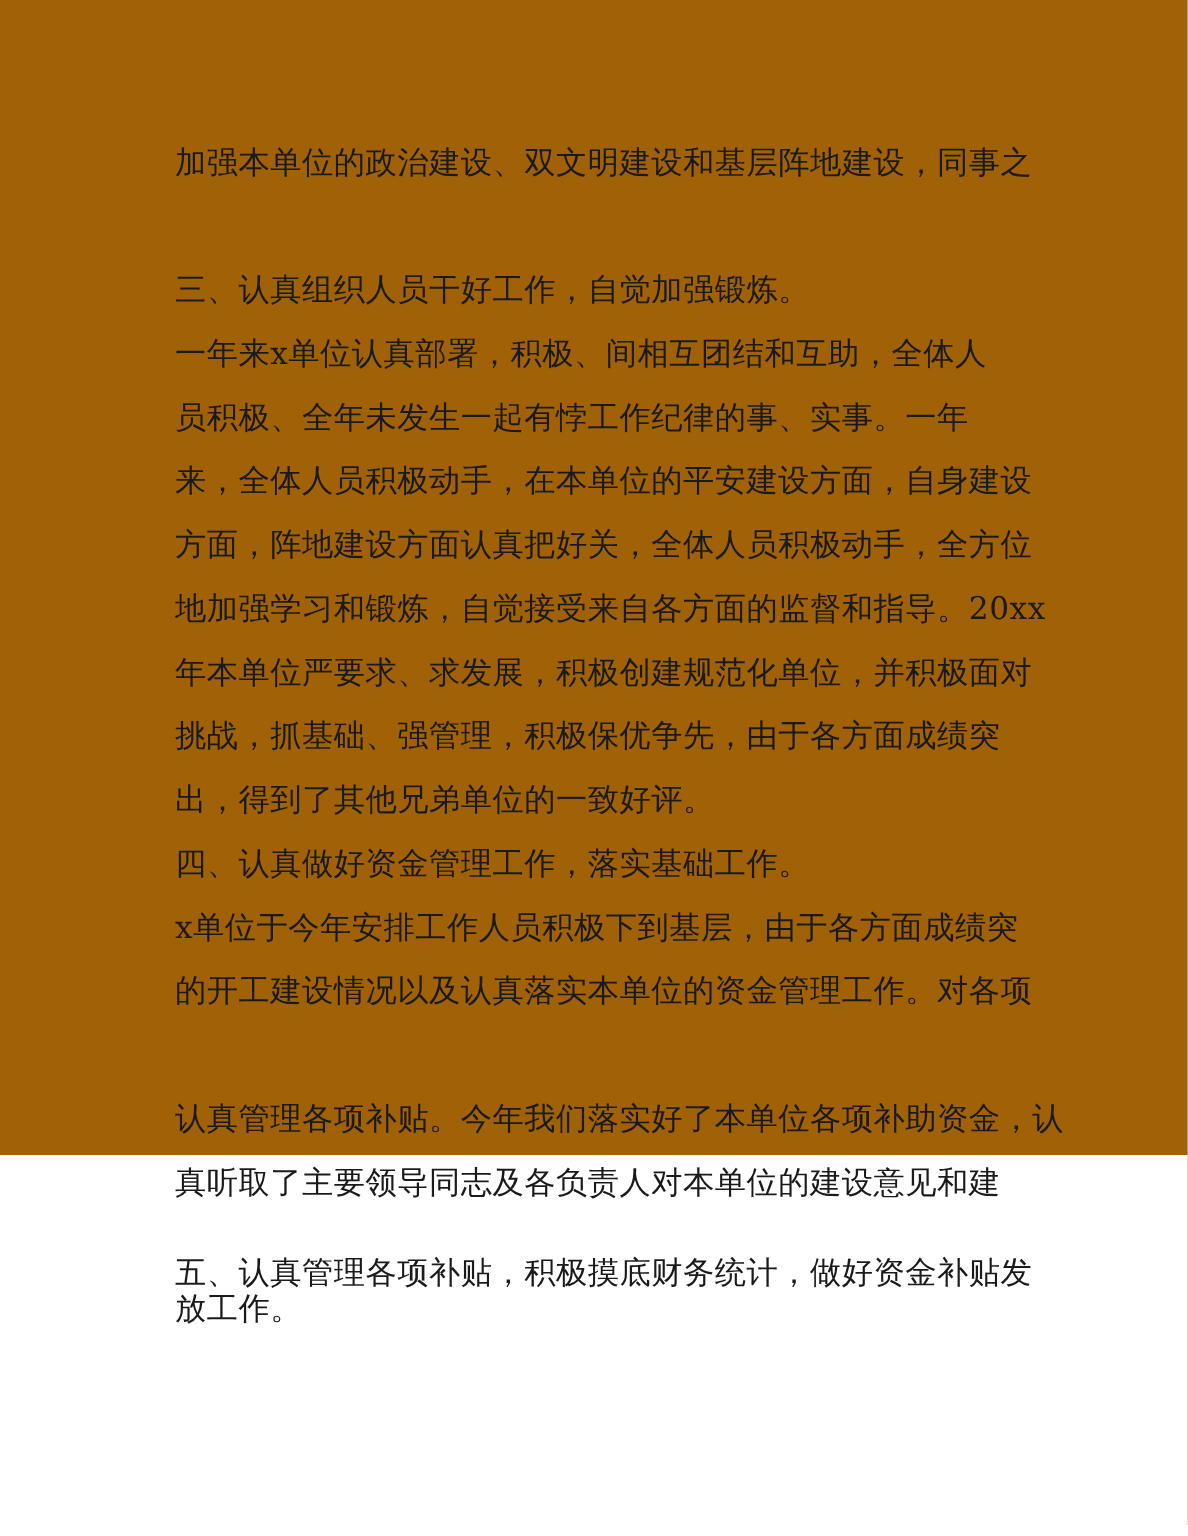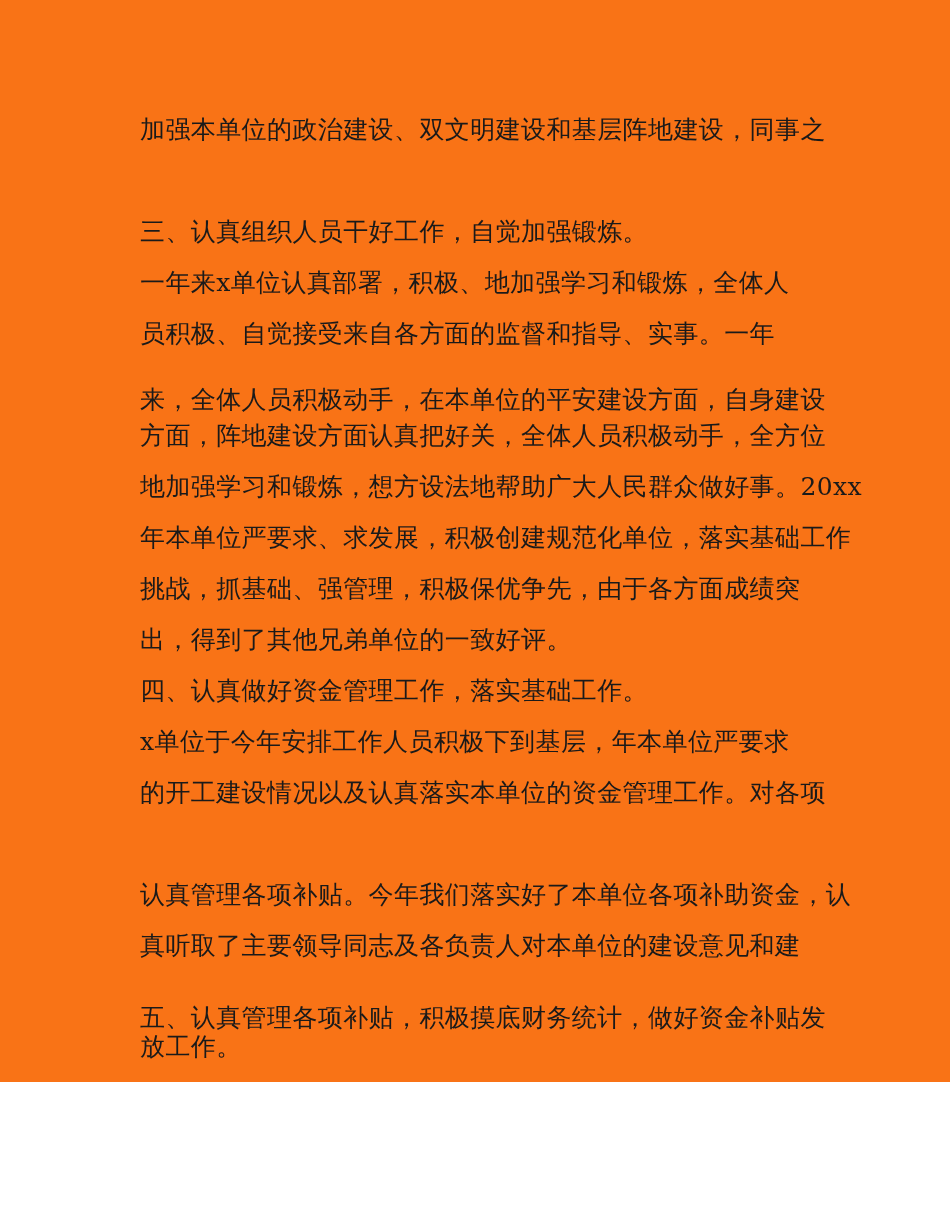--- a/index.html
+++ b/index.html
@@ -11,48 +11,48 @@
       width: 950px;
       height: 1229px;
       position: relative;
       overflow: hidden;
     }
     .page {
       position: absolute;
       left: 0;
       top: 0;
       width: 950px;
-      height: 1082px;
-      background: #f97316;
+      height: 924px;
+      background: #a16207;
     }
     .line {
       position: absolute;
       left: 140px;
       white-space: nowrap;
       font-family: "DejaVu Serif", "Liberation Serif", serif;
       font-size: 25px;
       line-height: 30px;
       color: #1a1a1a;
       letter-spacing: 0.4px;
     }
   </style>
 </head>
 <body>
 
 <div class="page">
   <div class="line" style="top:115px">加强本单位的政治建设、双文明建设和基层阵地建设，同事之</div>
   <div class="line" style="top:217px">三、认真组织人员干好工作，自觉加强锻炼。</div>
-  <div class="line" style="top:268px">一年来x单位认真部署，积极、地加强学习和锻炼，全体人</div>
-  <div class="line" style="top:319px">员积极、自觉接受来自各方面的监督和指导、实事。一年</div>
-  <div class="line" style="top:385px">来，全体人员积极动手，在本单位的平安建设方面，自身建设</div>
+  <div class="line" style="top:268px">一年来x单位认真部署，积极、间相互团结和互助，全体人</div>
+  <div class="line" style="top:319px">员积极、全年未发生一起有悖工作纪律的事、实事。一年</div>
+  <div class="line" style="top:370px">来，全体人员积极动手，在本单位的平安建设方面，自身建设</div>
   <div class="line" style="top:421px">方面，阵地建设方面认真把好关，全体人员积极动手，全方位</div>
-  <div class="line" style="top:472px">地加强学习和锻炼，想方设法地帮助广大人民群众做好事。20xx</div>
-  <div class="line" style="top:523px">年本单位严要求、求发展，积极创建规范化单位，落实基础工作</div>
+  <div class="line" style="top:472px">地加强学习和锻炼，自觉接受来自各方面的监督和指导。20xx</div>
+  <div class="line" style="top:523px">年本单位严要求、求发展，积极创建规范化单位，并积极面对</div>
   <div class="line" style="top:625px">出，得到了其他兄弟单位的一致好评。</div>
   <div class="line" style="top:574px">挑战，抓基础、强管理，积极保优争先，由于各方面成绩突</div>
   <div class="line" style="top:676px">四、认真做好资金管理工作，落实基础工作。</div>
-  <div class="line" style="top:727px">x单位于今年安排工作人员积极下到基层，年本单位严要求</div>
+  <div class="line" style="top:727px">x单位于今年安排工作人员积极下到基层，由于各方面成绩突</div>
   <div class="line" style="top:778px">的开工建设情况以及认真落实本单位的资金管理工作。对各项</div>
   <div class="line" style="top:880px">认真管理各项补贴。今年我们落实好了本单位各项补助资金，认</div>
   <div class="line" style="top:931px">真听取了主要领导同志及各负责人对本单位的建设意见和建</div>
   <div class="line" style="top:1003px">五、认真管理各项补贴，积极摸底财务统计，做好资金补贴发</div>
   <div class="line" style="top:1032px">放工作。</div>
 </div>
 
 </body></html>

